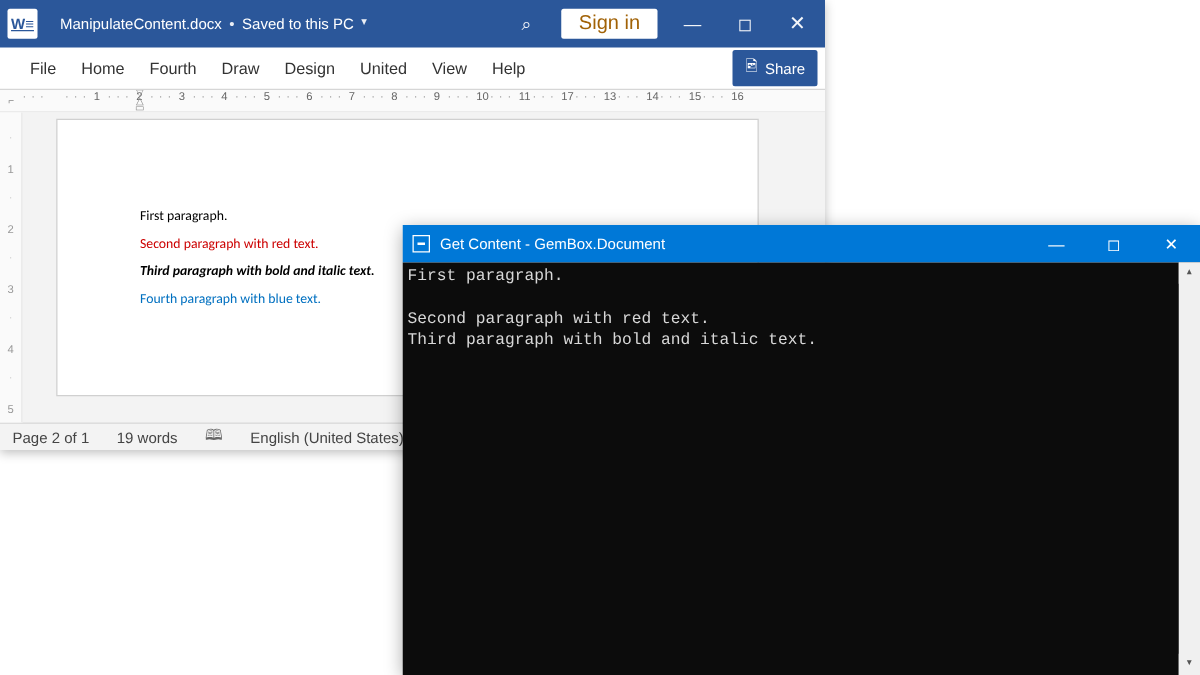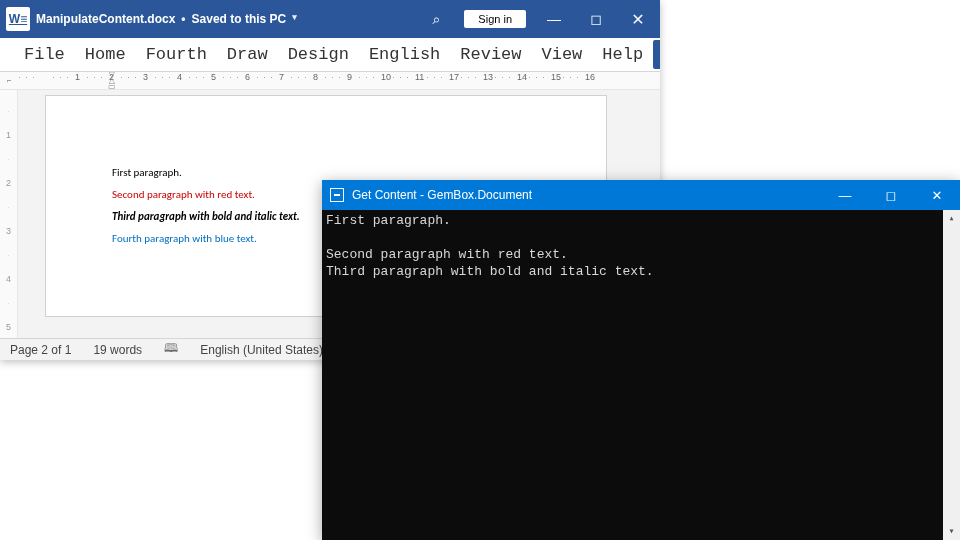--- a/index.html
+++ b/index.html
@@ -41,26 +41,25 @@
     display: flex;
     align-items: center;
     justify-content: center;
     font-weight: bold;
     font-size: 12px;
     border-radius: 2px;
     flex: none;
     text-decoration: underline;
   }
   .word-title {
-    margin-left: 6px;
+    margin-left: 18px;
     font-size: 12px;
     display: flex;
     align-items: flex-start;
     gap: 6px;
-    font-weight: bold;
   }
   .save-caret {
     font-size: 9px;
     opacity: 0.9;
   }
   .title-sep { opacity: 0.9; }
   .titlebar-spacer { flex: 1; }
   .titlebar-right {
     display: flex;
     align-items: center;
@@ -68,45 +67,44 @@
   }
   .tb-icon {
     width: 28px;
     text-align: center;
     font-size: 14px;
     opacity: 0.95;
   }
   .tb-icon.big { font-size: 16px; }
   .signin-btn {
     background: #fff;
-    color: #000000;
-    font-size: 11px;
+    color: #a16207;
+    font-size: 16px;
     padding: 3px 14px;
     border-radius: 2px;
     font-weight: 500;
   }
 
   .ribbon-tabs {
     background: #fff;
     height: 34px;
     display: flex;
     align-items: center;
     gap: 0;
     padding: 0 6px 0 14px;
     border-bottom: 1px solid #d6d6d6;
     color: #333;
   }
   .ribbon-tab {
     padding: 0 10px;
     height: 46px;
     display: flex;
     align-items: center;
-    font-size: 17px;
+    font-size: 13px;
     cursor: default;
-    font-family: Liberation Mono, monospace;
   }
   .ribbon-tab.file { color: #333; }
   .share-btn {
     margin-left: auto;
     background: #2b579a;
     color: #fff;
     padding: 4px 10px;
     font-size: 12px;
     border-radius: 2px;
     display: flex;
@@ -323,22 +321,21 @@
       <div class="tb-icon big">✕</div>
     </div>
   </div>
 
   <div class="ribbon-tabs">
     <div class="ribbon-tab file">File</div>
     <div class="ribbon-tab">Home</div>
     <div class="ribbon-tab">Fourth</div>
     <div class="ribbon-tab">Draw</div>
     <div class="ribbon-tab">Design</div>
-    <div class="ribbon-tab">English</div>
-    <div class="ribbon-tab">Review</div>
+    <div class="ribbon-tab">United</div>
     <div class="ribbon-tab">View</div>
     <div class="ribbon-tab">Help</div>
     <div class="share-btn">
       <span>🖻</span>
       <span>Share</span>
 
     </div>
   </div>
 
   <div class="ruler-row">

